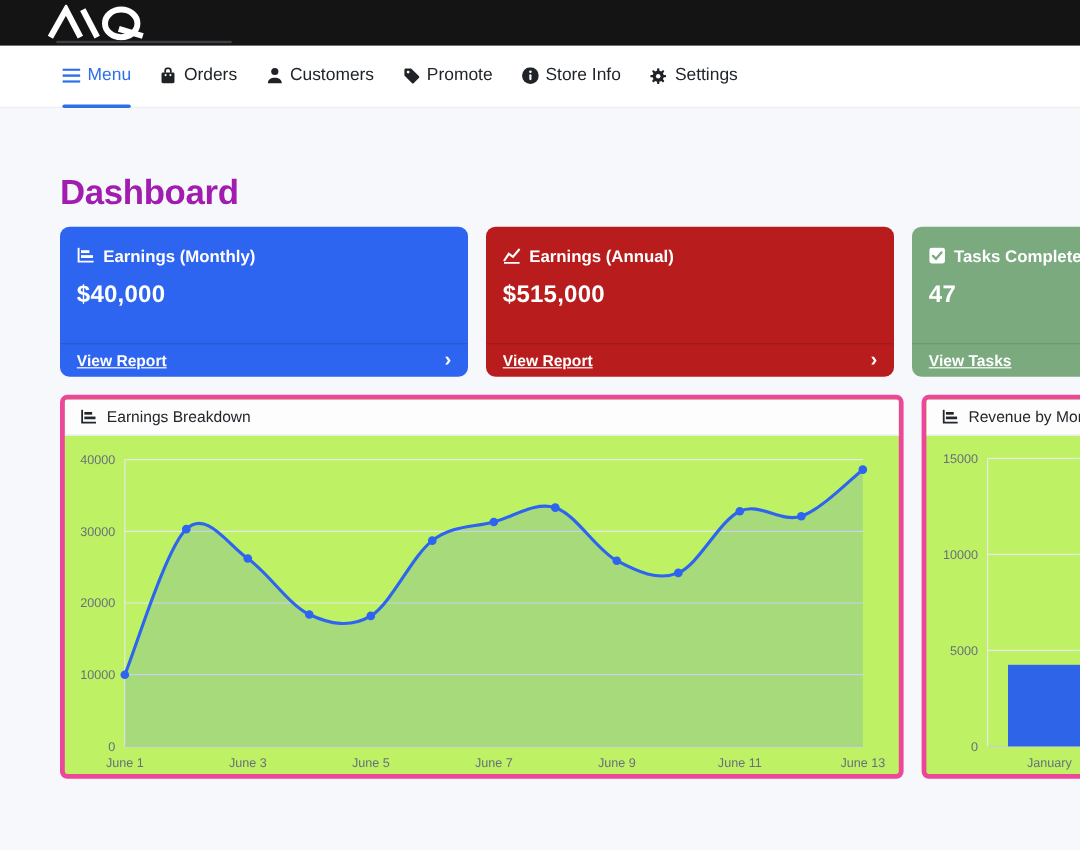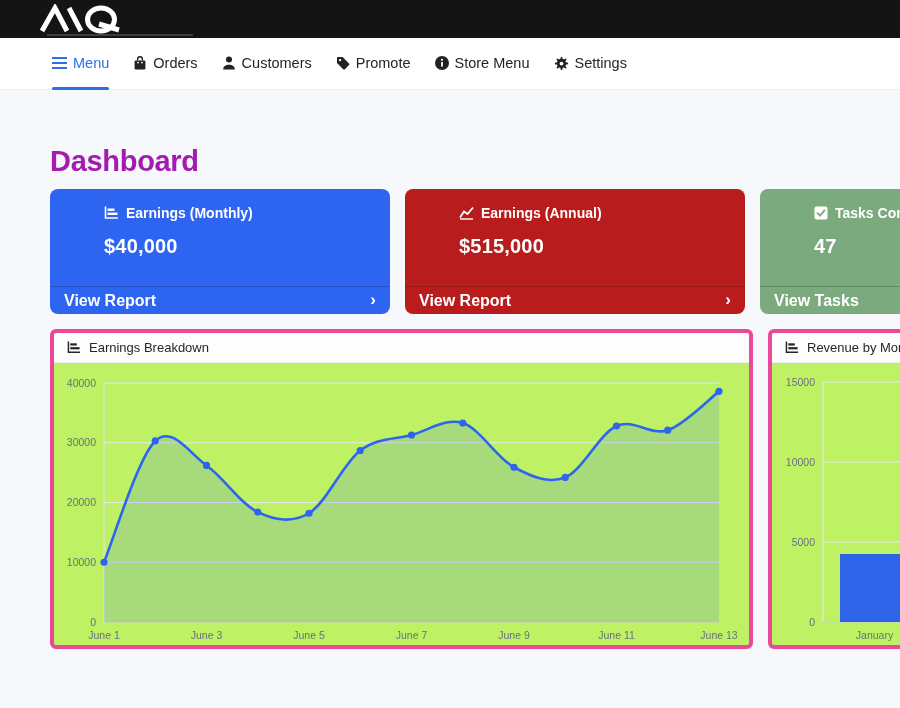--- a/index.html
+++ b/index.html
@@ -20,27 +20,27 @@
   .nav-item.active { color:#2e6fe8; }
   .nav-item.active::after { content:""; position:absolute; left:0; right:0; bottom:-1px;
     height:3px; background:#2e6fe8; border-radius:2px; }
 
   
   .content { padding:55px 0 0 50px; }
   .page-title { font-size:29px; font-weight:600; color:#a21caf; letter-spacing:-0.3px; margin-bottom:11px; }
 
   .cards-row { display:flex; gap:15px; width:max-content; }
   .stat-card { width:340px; height:125px; border-radius:8px; color:#fff; position:relative; }
-  .stat-card-body { padding:16px 14px 0 14px;margin-left:40px; }
+  .stat-card-body { padding:16px 14px 0 14px; }
   .stat-card-title { display:flex; align-items:center; gap:7px; font-size:14px; font-weight:700; }
   .stat-card-value { margin-top:14px; font-size:20px; font-weight:700; letter-spacing:0.2px; }
   .stat-card-footer { position:absolute; left:0; right:0; bottom:0; height:28px;
     border-top:1px solid rgba(0,0,0,0.18); display:flex; align-items:center;
     justify-content:space-between; padding:0 14px; border-radius:0 0 8px 8px; }
-  .stat-link { color:#fff; font-size:16px; font-weight:700; cursor:pointer; }
+  .stat-link { color:#fff; font-size:13px; font-weight:700; text-decoration:underline; cursor:pointer; }
   .stat-chevron { color:#fff; font-size:17px; line-height:1; font-weight:700; transform:translateY(-1px); }
 
   .charts-row { display:flex; gap:15px; width:max-content; margin-top:15px; }
   .chart-card { width:703px; height:320px; background:#bef264; border:4px solid #ec4899;
     border-radius:6px; overflow:hidden; }
   .chart-card-header { height:30px; display:flex; align-items:center; gap:8px;
     padding:0 13px; font-size:13px; color:#23272b; border-bottom:1px solid #eaecf1;
     background:#fdfdfe; }
   .chart-body { width:693px; height:288px; }
 </style>
@@ -90,21 +90,21 @@
       <circle cx="4.1" cy="4.1" r="1.2" fill="#fff"></circle>
     </svg>
     <span>Promote</span>
   </div>
   <div class="nav-item">
     <svg width="14" height="14" viewBox="0 0 14 14">
       <circle cx="7" cy="7" r="7" fill="#1f2327"></circle>
       <circle cx="7" cy="3.8" r="1.1" fill="#fff"></circle>
         <rect x="6.1" y="5.8" width="1.8" height="5" rx="0.9" fill="#fff"></rect>
     </svg>
-    <span>Store Menu</span>
+    <span>Store Info</span>
   </div>
   <div class="nav-item">
     <svg width="15" height="15" viewBox="0 0 16 16">
       <g fill="#1f2327">
         <rect x="7" y="1" width="2" height="14" rx="0.8"></rect>
         <rect x="7" y="1" width="2" height="14" rx="0.8" transform="rotate(45 8 8)"></rect>
         <rect x="7" y="1" width="2" height="14" rx="0.8" transform="rotate(90 8 8)"></rect>
         <rect x="7" y="1" width="2" height="14" rx="0.8" transform="rotate(135 8 8)"></rect>
         <circle cx="8" cy="8" r="5"></circle>
       </g>

